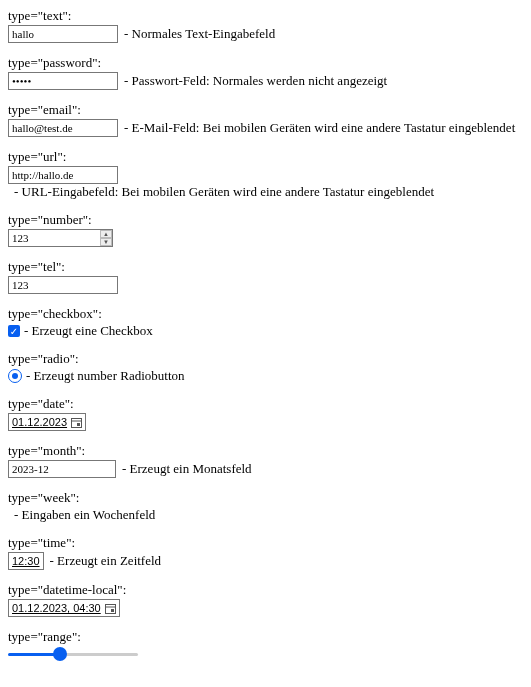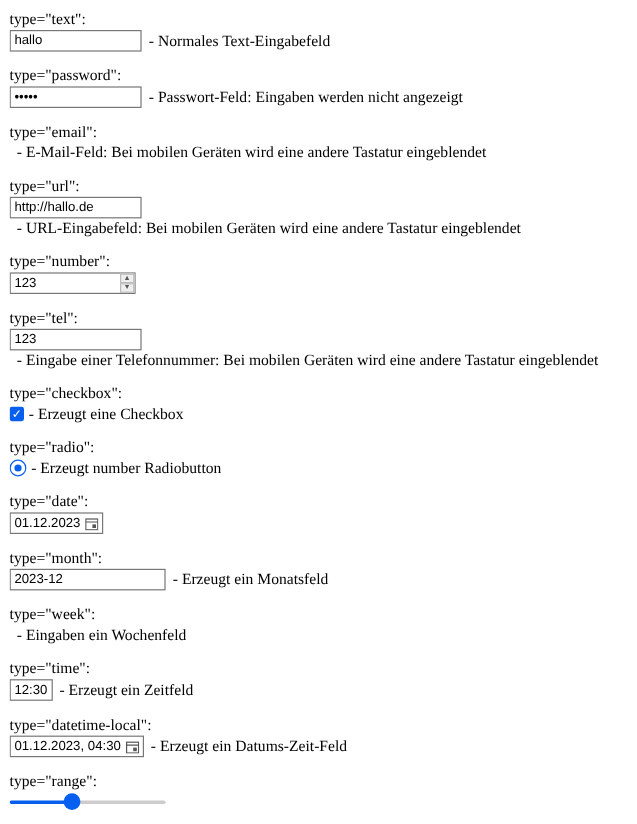--- a/index.html
+++ b/index.html
@@ -16,30 +16,30 @@
   .label {
     display: block;
     margin-bottom: 1px;
   }
   .line {
     display: flex;
     align-items: center;
     flex-wrap: wrap;
   }
   .txt-input {
-    font-family: Liberation Sans, sans-serif;
+    font-family: Liberation Serif, serif;
     font-size: 11px;
     border: 1px solid #777;
     padding: 2px 3px;
     height: 18px;
     box-sizing: border-box;
     background: #fff;
   }
   .w110 { width: 110px; }
-  .w130 { width: 130px; }
+  .w130 { width: 108px; }
   .w-num { width: 105px; }
   .desc {
     margin-left: 6px;
   }
   .checkbox {
     width: 12px; height: 12px;
     background: #075ff0;
     border-radius: 2px;
     display: inline-flex;
     align-items: center;
@@ -86,20 +86,21 @@
   .date-box {
     border: 1px solid #777;
     padding: 1px 3px;
     display: inline-flex;
     align-items: center;
     font-family: Arial, sans-serif;
     font-size: 11px;
     background: #fff;
     height: 18px;
     box-sizing: border-box;
+    text-decoration: underline;
   }
   .cal-icon {
     margin-left: 4px;
     display:inline-block;
   }
   .cal-icon svg { display:block; }
   .range-wrap {
     width: 130px;
     position: relative;
     height: 16px;
@@ -136,27 +137,28 @@
   <div class="line">
     <input class="txt-input w110" value="hallo" style="">
     <span class="desc">- Normales Text-Eingabefeld</span>
   </div>
 </div>
 
 <div class="row">
   <span class="label">type="password":</span>
   <div class="line">
     <input class="txt-input w110" value="•••••" style="">
-    <span class="desc">- Passwort-Feld: Eingaben werden nicht angezeigt</span>
+    <span class="desc">- Passwort-Feld: Normales werden nicht angezeigt</span>
   </div>
 </div>
 
 <div class="row">
   <span class="label">type="email":</span>
   <div class="line">
+    <input class="txt-input w110" value="hallo@test.de" style="">
     <span class="desc">- E-Mail-Feld: Bei mobilen Geräten wird eine andere Tastatur eingeblendet</span>
   </div>
 </div>
 
 <div class="row">
   <span class="label">type="url":</span>
   <div class="line">
     <input class="txt-input w110" value="http://hallo.de" style="">
     <span class="desc">- URL-Eingabefeld: Bei mobilen Geräten wird eine andere Tastatur eingeblendet</span>
   </div>
@@ -172,21 +174,20 @@
           <div>▼</div>
         </span>
     </span>
   </div>
 </div>
 
 <div class="row">
   <span class="label">type="tel":</span>
   <div class="line">
     <input class="txt-input w110" value="123" style="">
-    <span class="desc">- Eingabe einer Telefonnummer: Bei mobilen Geräten wird eine andere Tastatur eingeblendet</span>
   </div>
 </div>
 
 <div class="row">
   <span class="label">type="checkbox":</span>
   <div class="line">
     <span class="checkbox">✓</span>
     <span>- Erzeugt eine Checkbox</span>
   </div>
 </div>
@@ -248,21 +249,20 @@
     <span class="date-box">
       <span>01.12.2023, 04:30</span>
       <span class="cal-icon">
         <svg width="11" height="11" viewBox="0 0 11 11">
             <rect x="0.5" y="1.5" width="10" height="9" fill="none" stroke="#555"></rect>
             <line x1="0.5" y1="4" x2="10.5" y2="4" stroke="#555"></line>
             <rect x="6" y="6" width="3" height="3" fill="#555"></rect>
           </svg>
       </span>
     </span>
-    <span class="desc">- Erzeugt ein Datums-Zeit-Feld</span>
   </div>
 </div>
 
 <div class="row">
   <span class="label">type="range":</span>
   <div class="line">
     <span class="range-wrap">
       <span class="range-track-left" style="width:52px"></span>
       <span class="range-track-right" style="left:52px"></span>
       <span class="range-thumb" style="left:45px"></span>

